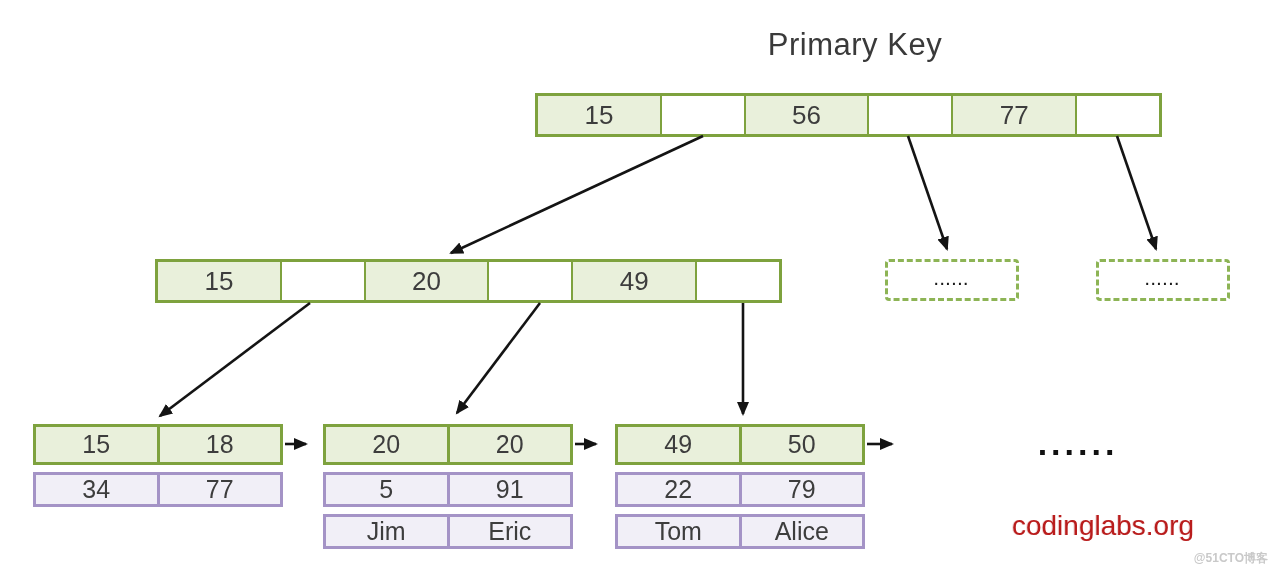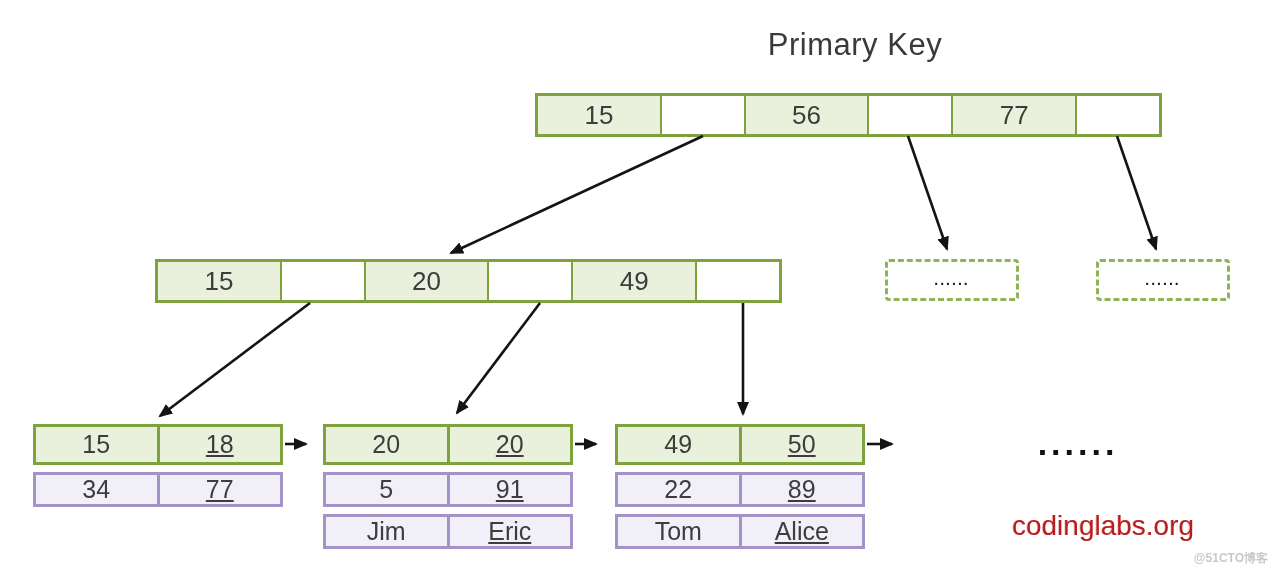--- a/index.html
+++ b/index.html
@@ -43,21 +43,21 @@
   }
 
   
   .leaf{position:absolute;width:250px;top:417px;}
   .leaf-row{display:flex;height:41px;}
   .leaf-row + .leaf-row{margin-top:1px;align-items:flex-end;}
   .lcell{
     flex:1;box-sizing:border-box;display:flex;align-items:center;justify-content:center;
     font-size:25px;color:var(--text-color);background:#fff;
   }
-  .lcell + .lcell{margin-left:-3px;text-decoration:underline;}
+  .lcell + .lcell{margin-left:-3px;}
   .leaf-row.hdr .lcell{border:3px solid var(--node-green-border);background:var(--node-green-fill);}
   .leaf-row.rec .lcell{border:3px solid var(--leaf-purple-border);background:var(--leaf-purple-fill);}
 
   .more-dots{
     position:absolute;left:1008px;top:414px;width:140px;height:48px;
     text-align:center;font-size:34px;font-weight:bold;letter-spacing:4px;color:#111;
     line-height:44px;
   }
 
   .wm-site{
@@ -127,21 +127,21 @@
     </div>
   </div>
 
   <div class="leaf" style="left:615px;">
     <div class="leaf-row hdr">
       <div class="lcell">49</div>
       <div class="lcell">50</div>
     </div>
     <div class="leaf-row rec">
       <div class="lcell">22</div>
-      <div class="lcell">89</div>
+      <div class="lcell">79</div>
     </div>
     <div class="leaf-row rec">
       <div class="lcell">Tom</div>
       <div class="lcell">Alice</div>
     </div>
   </div>
 
   <div class="more-dots">......</div>
 
   <div class="wm-site">codinglabs.org</div>

